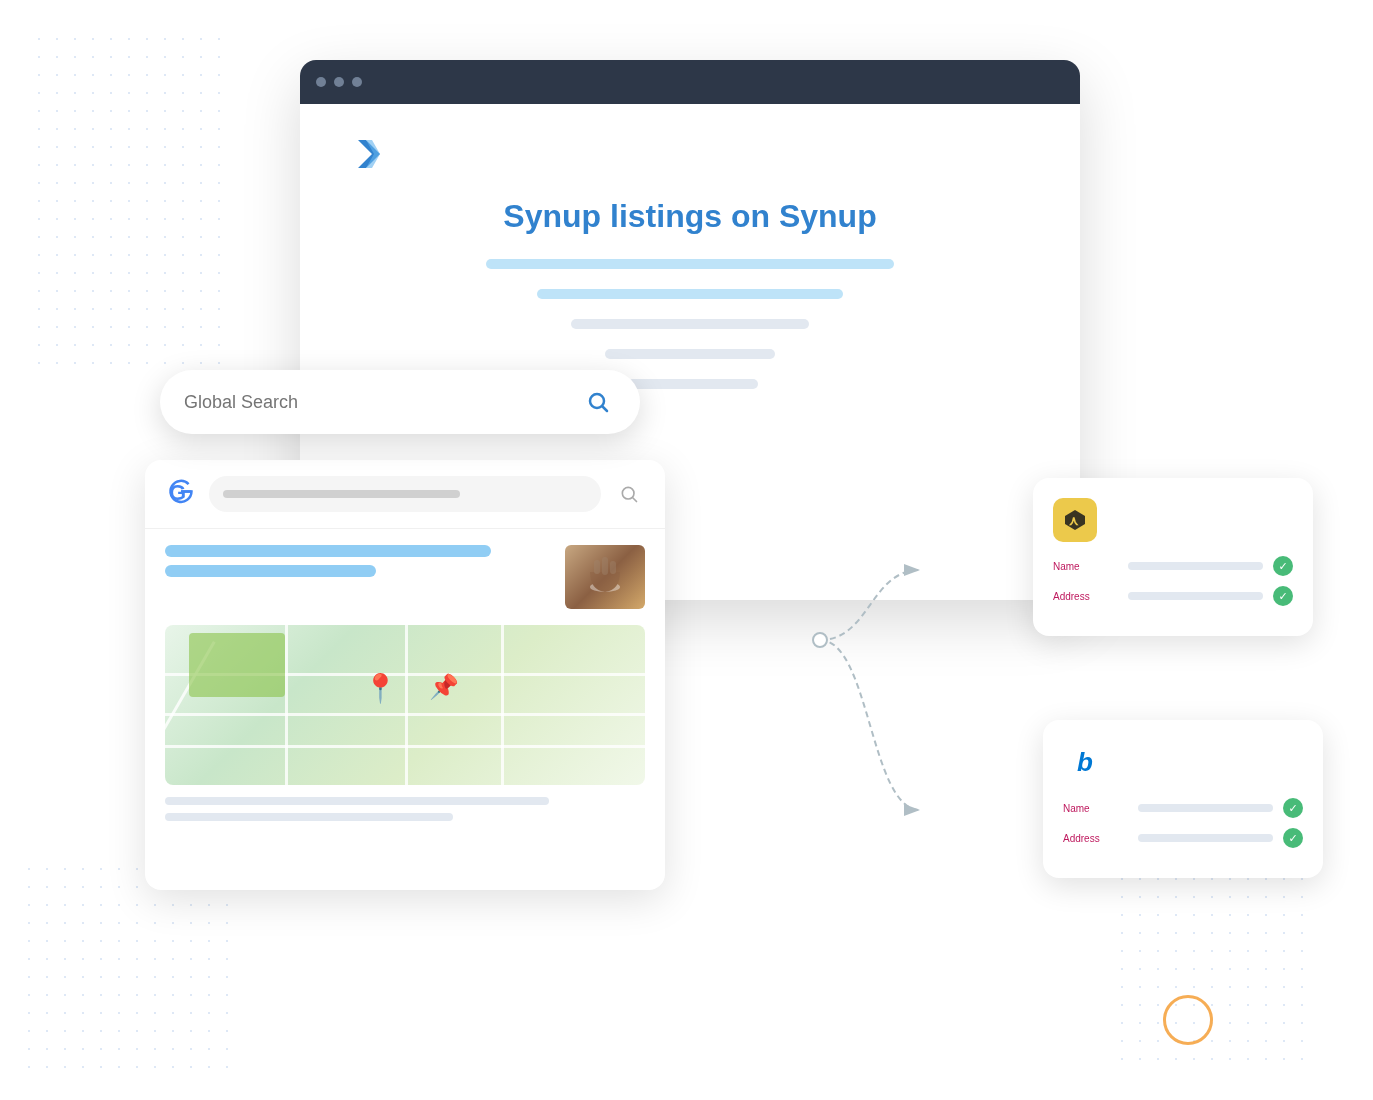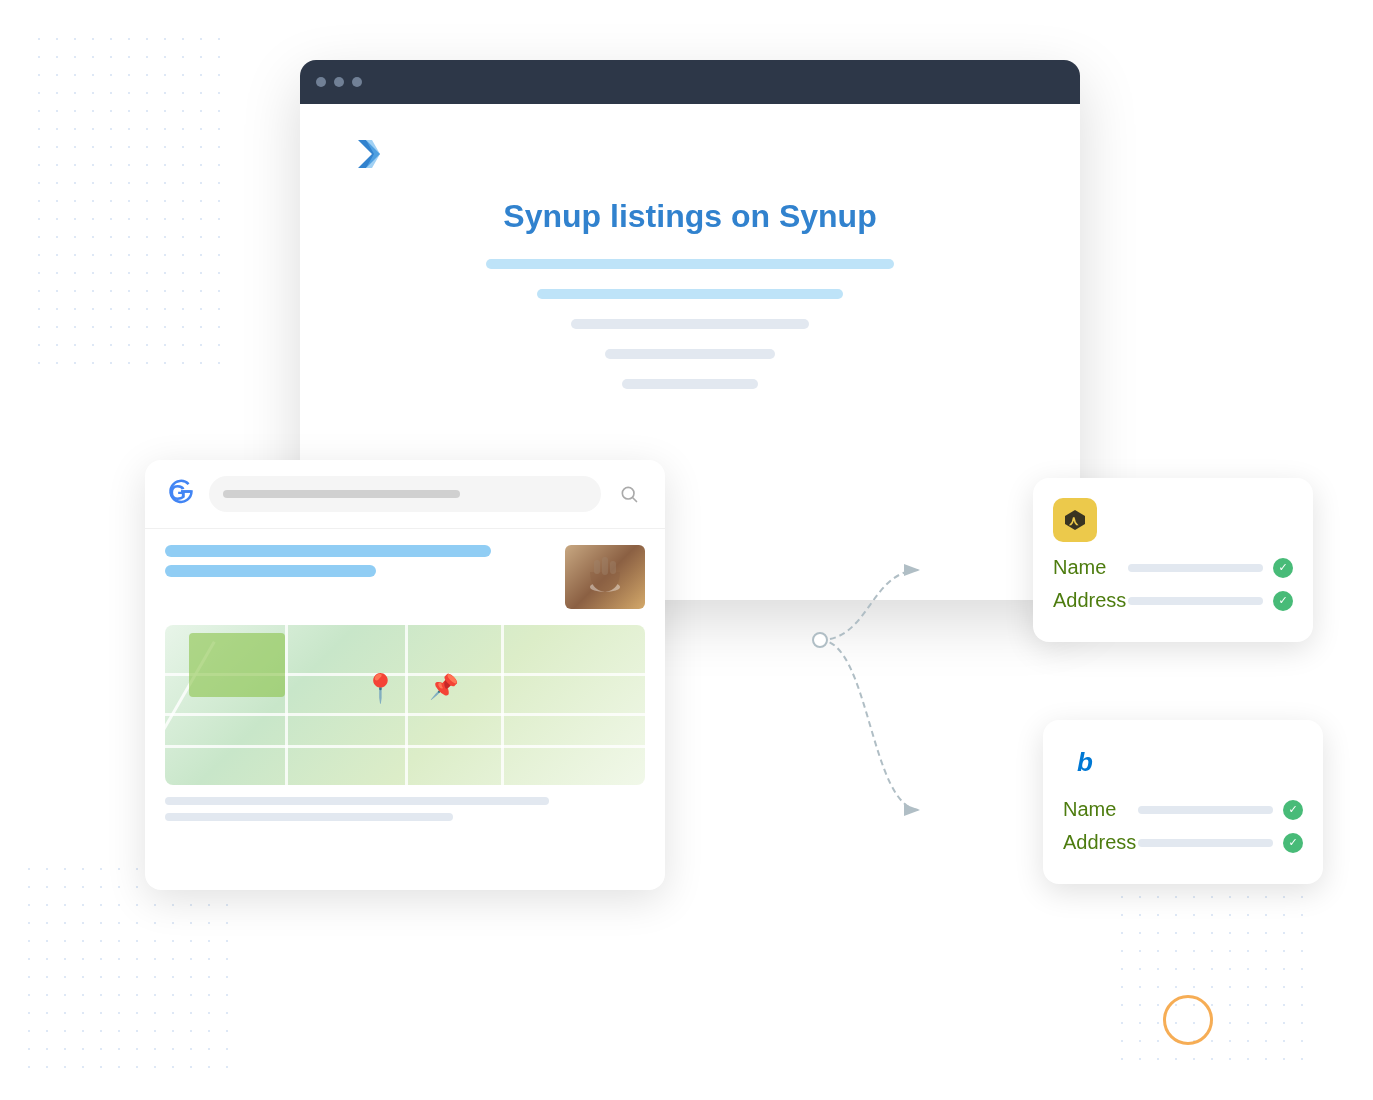--- a/index.html
+++ b/index.html
@@ -312,22 +312,22 @@
     .icon-yellow { background: #ecc94b; }
     .icon-blue { background: #fff; }
 
     .card-row {
       display: flex;
       align-items: center;
       margin-bottom: 10px;
       gap: 10px;
     }
     .card-label {
-      font-size: 20px;
-      color: #4d7c0f;
+      font-size: 10px;
+      color: #be185d;
       font-weight: 500;
       width: 65px;
     }
     .card-bar {
       flex: 1;
       height: 8px;
       background: #e2e8f0;
       border-radius: 4px;
     }
     .check-icon {
@@ -391,20 +391,29 @@
       <div style="display:flex; flex-direction:column; align-items:center; gap:10px; margin-top: 20px;">
         <div class="content-bar wide"></div>
         <div class="content-bar medium"></div>
         <div class="content-bar narrow"></div>
         <div class="content-bar xnarrow"></div>
         <div class="content-bar short"></div>
       </div>
     </div>
   </div>
 
+  <div class="search-bar-float">
+    <input type="text" placeholder="Global Search" readonly="" style="font-size: 18px; color: rgb(160, 174, 192);">
+    <div class="search-icon-circle">
+      <svg width="24" height="24" viewBox="0 0 24 24" fill="none">
+        <circle cx="11" cy="11" r="7" stroke="#3182ce" stroke-width="2.5"></circle>
+        <line x1="16.5" y1="16.5" x2="21" y2="21" stroke="#3182ce" stroke-width="2.5" stroke-linecap="round"></line>
+      </svg>
+    </div>
+  </div>
 
   <div class="google-window">
     <div class="google-search-bar">
 
       <div class="google-g">
         <svg width="32" height="32" viewBox="0 0 32 32">
           <path d="M16 13.5h10.5a10.5 10.5 0 1 1-2.9-7.4" fill="none" stroke="#4285F4" stroke-width="2.5"></path>
           <path d="M16 13.5h10.5" fill="none" stroke="#4285F4" stroke-width="2.5"></path>
           <text x="4" y="22" font-size="22" font-weight="700" font-family="Arial">
             <tspan fill="#4285F4">G</tspan>

